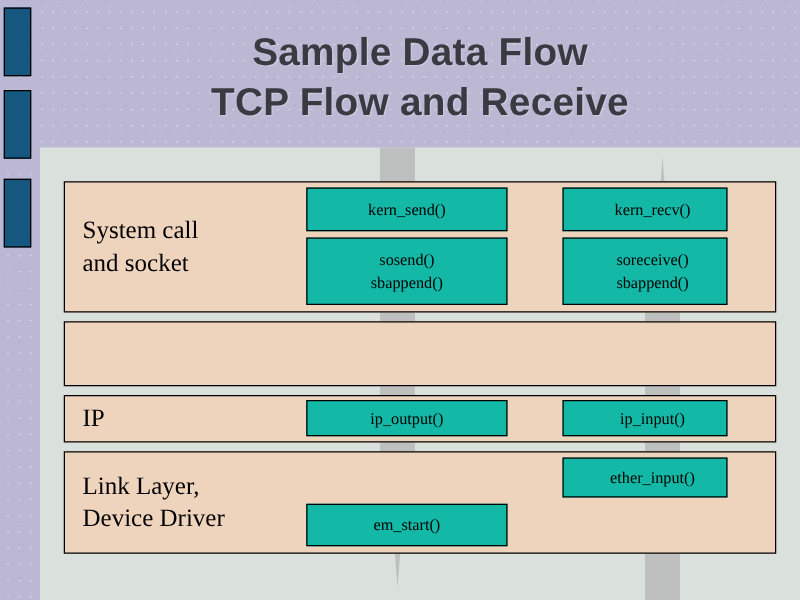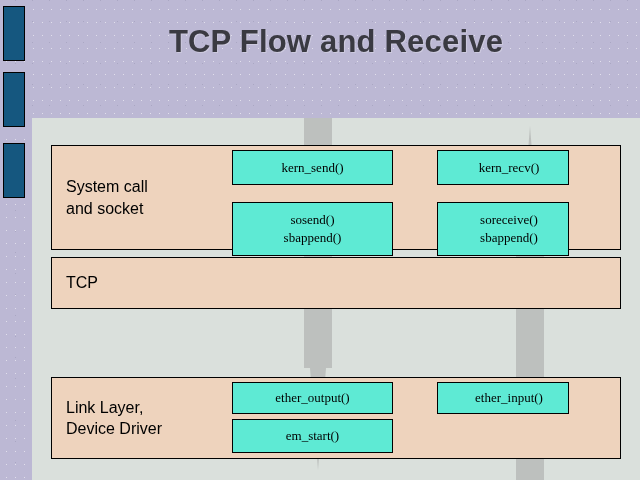--- a/index.html
+++ b/index.html
@@ -53,66 +53,67 @@
   #rows{position:absolute;left:0;top:0;width:608px;height:362px;}
 
   .layer-row{
     position:absolute;left:19px;width:570px;
     background:#eed3bd;border:1.5px solid #000;
     box-sizing:border-box;
   }
   #row-syscall{top:27px;height:105px;}
   #row-tcp{top:139px;height:52px;}
   #row-ip{top:198px;height:38px;}
-  #row-link{top:259px;height:82px;}
+  #row-link{top:243px;height:82px;}
 
   .layer-label{
     position:absolute;left:14px;top:0;height:100%;
     display:flex;align-items:center;
-    font-family:Liberation Sans, sans-serif;
-    font-size:16px;color:#000;line-height:1.32;
+    font-family:Liberation Serif, serif;
+    font-size:20px;color:#000;line-height:1.32;
     white-space:pre-line;
   }
 
   .fn-box{
     position:absolute;
-    background:#5eead4;border:1.5px solid #000;
+    background:#14b8a6;border:1.5px solid #000;
     box-sizing:border-box;
     display:flex;align-items:center;justify-content:center;
     font-family:"Liberation Serif",serif;
     font-size:13px;color:#000;line-height:1.35;
-    text-align:center;white-space:pre-line;
+    text-align:center;white-space:pre-line;margin-left:13px;
   }
   
   .col-left{left:180px;width:161px;}
   .col-right{left:385px;width:132px;padding-left:12px;}
 
   
   #fn-kern-send,#fn-kern-recv{top:4px;height:35px;}
-  #fn-sosend,#fn-soreceive{top:56px;height:54px;}
+  #fn-sosend,#fn-soreceive{top:44px;height:54px;}
   
   #fn-tcp-send,#fn-tcp-reass{top:3px;height:43px;}
   
   #fn-ip-output,#fn-ip-input{top:3px;height:29px;}
   
   #fn-ether-output,#fn-ether-input{top:4px;height:32px;}
   #fn-em-start,#fn-em-intr{top:41px;height:34px;}
 </style>
 </head>
 <body>
 
 <div id="bg-texture"></div>
 
 <div id="left-bars">
   <div id="bar-1" class="side-bar"></div>
   <div id="bar-2" class="side-bar"></div>
   <div id="bar-3" class="side-bar"></div>
 </div>
 
 <div id="title">
+  <span class="title-line">Sample Data Flow</span>
   <span class="title-line">TCP Flow and Receive</span>
 </div>
 
 <div id="panel">
 
   <svg id="arrow-down" class="flow-arrow" width="44" height="362" viewBox="0 0 44 362">
     <polygon points="8,0 36,0 36,250 30,250 22,352 14,250 8,250" fill="#9a9a9a" opacity="0.45"></polygon>
   </svg>
 
   <svg id="arrow-up" class="flow-arrow" width="44" height="362" viewBox="0 0 44 362">
@@ -126,26 +127,29 @@
 and socket</div>
       <div id="fn-kern-send" class="fn-box col-left">kern_send()</div>
       <div id="fn-sosend" class="fn-box col-left">sosend()
 sbappend()</div>
       <div id="fn-kern-recv" class="fn-box col-right">kern_recv()</div>
       <div id="fn-soreceive" class="fn-box col-right">soreceive()
 sbappend()</div>
     </div>
 
     <div id="row-tcp" class="layer-row">
-      <div class="layer-label">TCP</div>
     </div>
 
+    <div id="row-ip" class="layer-row">
+      <div class="layer-label">IP</div>
+      <div id="fn-ip-output" class="fn-box col-left">ip_output()</div>
+      <div id="fn-ip-input" class="fn-box col-right">ip_input()</div>
+    </div>
 
     <div id="row-link" class="layer-row">
       <div class="layer-label">Link Layer,
 Device Driver</div>
-      <div id="fn-ether-output" class="fn-box col-left">ether_output()</div>
       <div id="fn-ether-input" class="fn-box col-right">ether_input()</div>
       <div id="fn-em-start" class="fn-box col-left">em_start()</div>
     </div>
 
   </div>
 </div>
 
 </body></html>

